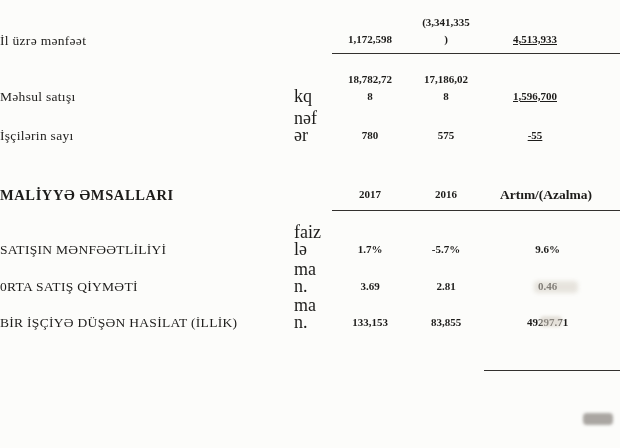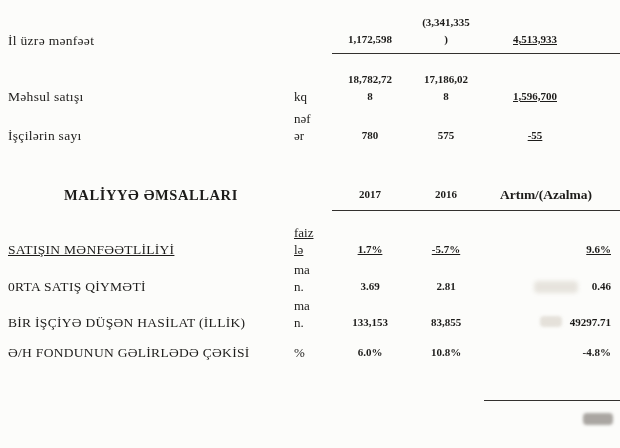--- a/index.html
+++ b/index.html
@@ -13,40 +13,40 @@
   .page{
     width:620px;height:448px;position:relative;overflow:hidden;
     background:var(--bg);color:var(--ink);
     font-family:"Liberation Serif","DejaVu Serif",serif;
     padding-top:4px;
   }
   table{border-collapse:collapse;table-layout:fixed;width:620px;}
   td{
     vertical-align:bottom;padding:0;line-height:17px;font-size:13px;
   }
-  td.lbl{padding-left:8px;font-size:13.5px;letter-spacing:.3px;white-space:nowrap;}
-  td.unit{white-space:pre-line;font-size:13px;}
+  td.lbl{font-size:13.5px;letter-spacing:.3px;white-space:nowrap;}
+  td.unit{white-space:pre-line;font-size:18px;}
   td.num{white-space:pre-line;font-weight:bold;text-align:center;font-size:11px;}
   td.faded{color:var(--faded);}
   
   tr.top td.chg{text-align:center;padding-right:34px;text-decoration:underline;}
   tr.hd  td.chg{text-align:center;padding-right:12px;font-size:13.5px;}
-  tr.bot td.chg{text-align:right;padding-right:9px;}
+  tr.bot td.chg{padding-right:9px;}
   
   tr.rule td.num{border-bottom:1.6px solid var(--rule);}
   
   td.hdr-title{
-    text-align:center;font-weight:bold;font-size:14.5px;letter-spacing:.6px;white-space:nowrap;
+    font-weight:bold;font-size:14.5px;letter-spacing:.6px;white-space:nowrap;
   }
   
   tr.r1 td{padding-top:10px;padding-bottom:5px;}
   tr.r2 td{padding-top:17px;}
   tr.r3 td{padding-top:5px;margin-top:41px;}
   tr.hd td{padding-top:42px;padding-bottom:7px;}
-  tr.r4 td{padding-top:13px;text-decoration:underline;}
+  tr.r4 td{padding-top:13px;}
   tr.r5 td{padding-top:3px;}
   tr.r6 td{padding-top:2px;}
   tr.r7 td{padding-top:11px;}
   tr.r8 td{padding-top:13px;}
   tr.bl td{padding-top:38px;height:40px;}
   tr.bl td.bottom-rule{border-bottom:1.6px solid var(--rule);}
   
   .ghost{position:absolute;border-radius:4px;pointer-events:none;}
   .g1{left:534px;top:281px;width:44px;height:12px;background:#d6d0c6;opacity:.55;filter:blur(2px);}
   .g2{left:540px;top:316px;width:22px;height:11px;background:#d6d0c6;opacity:.6;filter:blur(1.5px);}
@@ -123,27 +123,20 @@
     <tr class="r6 bot">
       <td class="lbl">BİR İŞÇİYƏ DÜŞƏN HASİLAT (İLLİK)</td>
       <td class="unit">ma
 n.</td>
       <td class="num">133,153</td>
       <td class="num">83,855</td>
       <td class="num chg">49297.71</td>
     </tr>
 
 
-    <tr class="r8 bot">
-      <td class="lbl">Ə/H FONDUNUN GƏLİRLƏDƏ ÇƏKİSİ</td>
-      <td class="unit">%</td>
-      <td class="num">6.0%</td>
-      <td class="num">10.8%</td>
-      <td class="num chg">-4.8%</td>
-    </tr>
 
     <tr class="bl">
       <td></td>
       <td></td>
       <td></td>
       <td></td>
       <td class="bottom-rule"></td>
     </tr>
   </tbody>
     </table>

